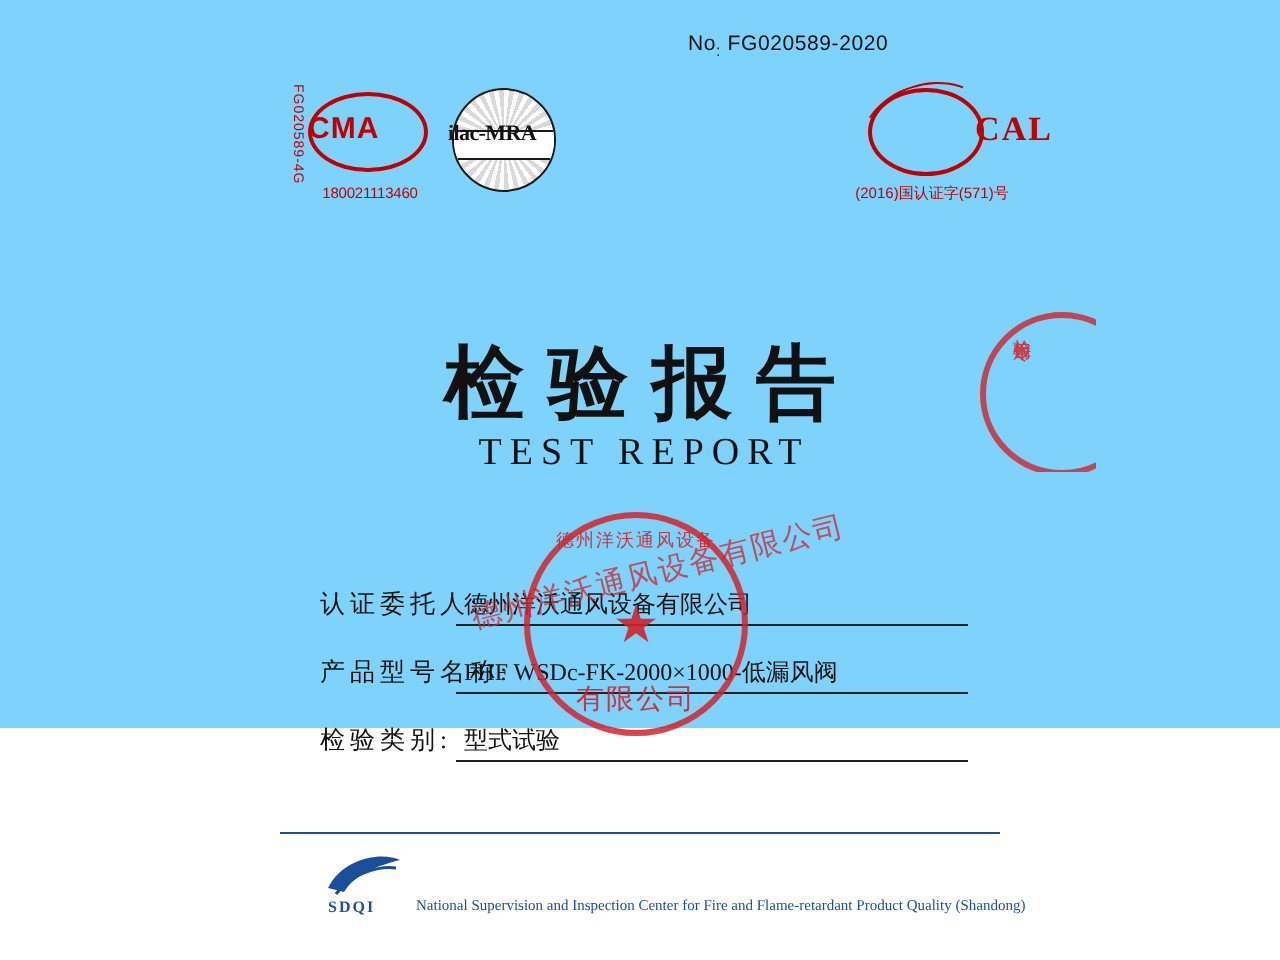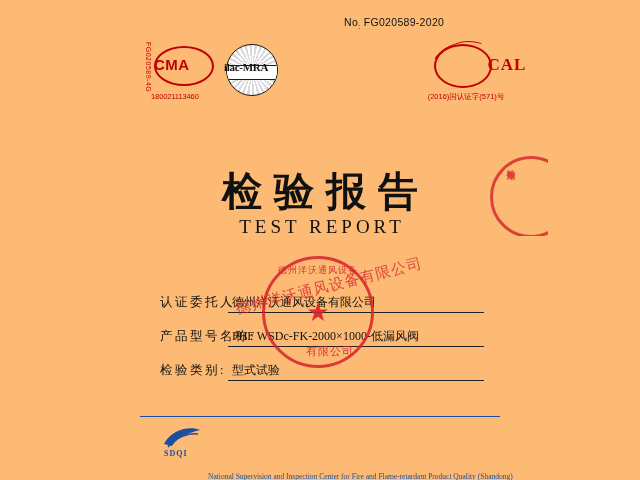--- a/index.html
+++ b/index.html
@@ -13,22 +13,22 @@
     font-family: "Liberation Sans", sans-serif;
     position: relative;
     overflow: hidden;
     color: #000;
   }
 
   .page {
     position: absolute;
     left: 0; top: 0;
     width: 640px;
-    height: 480px;
-    background: #fdba74;
+    height: 364px;
+    background: #7dd3fc;
   }
 
   
   .report-no {
     position: absolute;
     top: 16px;
     left: 344px;
     font-size: 10.5px;
     color: #111;
     letter-spacing: 0.3px;
@@ -85,20 +85,21 @@
     font-family: Liberation Sans, sans-serif;
     font-weight: bold;
     font-size: 15px;
     color: #c00000;
     letter-spacing: 0.5px;
   }
   .cma-code {
     position: absolute;
     top: 52px; left: -3px;
     width: 68px;
+    text-align: center;
     font-size: 7.5px;
     color: #c00000;
     letter-spacing: -0.1px;
   }
 
   
   .logo-ilac { left: 84px; width: 60px; }
   .ilac-circle {
     position: absolute;
     top: 4px; left: 2px;
@@ -326,26 +327,26 @@
     width: 112px;
     text-align: center;
     font-family: "Liberation Serif", serif;
     font-size: 9px;
     color: #d2232a;
     opacity: 0.9;
     letter-spacing: 1px;
   }
   .stamp-bottom-text {
     position: absolute;
-    left: 12px;
+    left: 0;
     bottom: 9px;
     width: 112px;
     text-align: center;
     font-family: "Liberation Serif", serif;
-    font-size: 11px;
+    font-size: 14px;
     color: #d2232a;
     opacity: 0.9;
     letter-spacing: 1px;
   }
 
   
   .overprint {
     position: absolute;
     left: 236px;
     top: 300px;
@@ -440,21 +441,20 @@
     white-space: nowrap;
   }
   .footer-en {
     position: absolute;
     left: 68px;
     top: 24px;
     font-family: "Liberation Serif", serif;
     font-size: 7.5px;
     color: #1b4f9c;
     white-space: nowrap;
-    margin-top: 24px;
   }
 </style>
 </head>
 <body>
 
 <div class="page">
 
   <div class="report-no">
     <span>No</span><span class="sub">:</span>
     <span>FG020589-2020</span>

